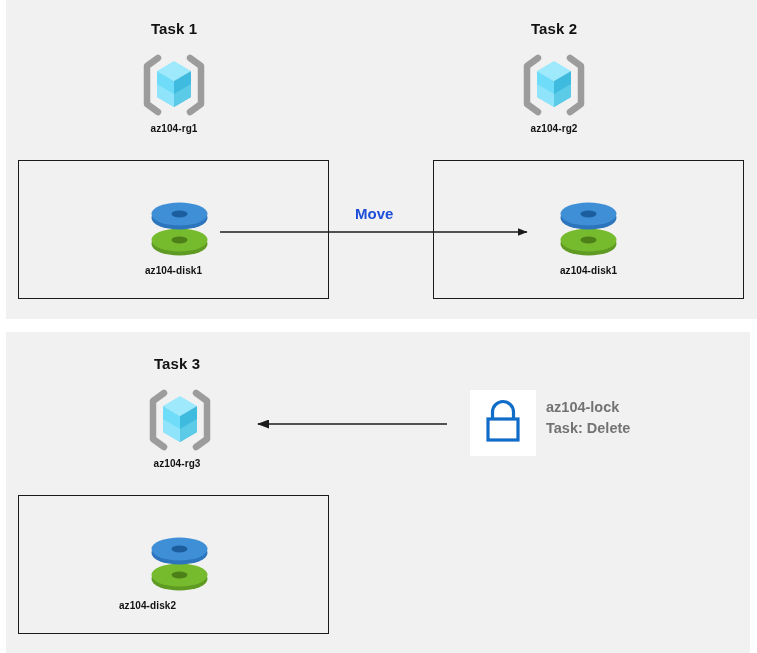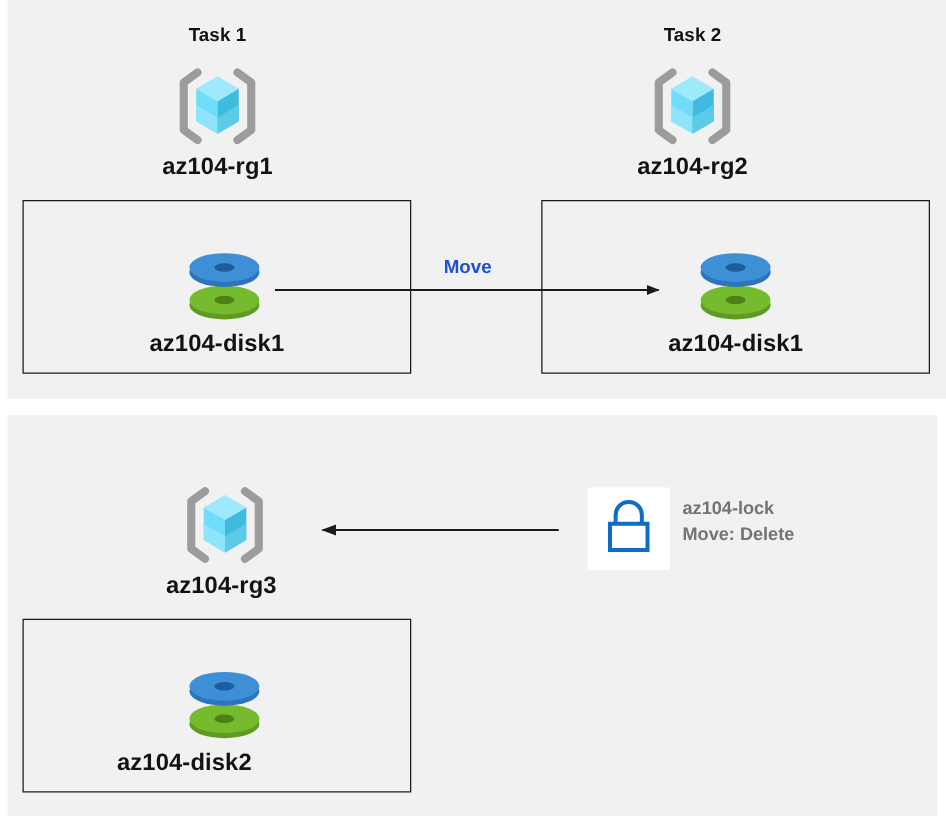--- a/index.html
+++ b/index.html
@@ -33,21 +33,21 @@
     position: absolute;
     font-size: 15px;
     font-weight: bold;
     color: #121212;
     text-align: center;
     white-space: nowrap;
     letter-spacing: 0.1px;
   }
   .rg-label, .res-label {
     position: absolute;
-    font-size: 19px;
+    font-size: 10px;
     font-weight: bold;
     color: #121212;
     text-align: center;
     white-space: nowrap;
     letter-spacing: 0.1px;
   }
   .inner-box {
     position: absolute;
     border: 1.6px solid #1b1b1b;
     background: transparent;
@@ -168,20 +168,21 @@
         <path d="M0,0 L10,4 L0,8 Z" fill="#1b1b1b"></path>
       </marker>
       <marker id="arrowLeft" markerWidth="12" markerHeight="9" refX="11" refY="4.5" orient="auto" markerUnits="userSpaceOnUse">
         <path d="M0,0 L12,4.5 L0,9 Z" fill="#1b1b1b"></path>
       </marker>
     </defs>
     <line x1="220" y1="232" x2="527" y2="232" stroke="#1b1b1b" stroke-width="1.6" marker-end="url(#arrowRight)"></line>
   </svg>
 
   <div class="panel" id="panel-task3">
+    <div class="task-title" style="left:6px; top:23px; width:330px;">Task 3</div>
 
     <div class="icon-rg" style="left:136px; top:55px; width:76px; height:66px;">
       <svg width="76" height="66" viewBox="0 0 76 66">
         <path d="M22 6 L11 14 L11 52 L22 60" fill="none" stroke="#9c9c9c" stroke-width="6.5" stroke-linecap="round" stroke-linejoin="round"></path>
         <path d="M54 6 L65 14 L65 52 L54 60" fill="none" stroke="#9c9c9c" stroke-width="6.5" stroke-linecap="round" stroke-linejoin="round"></path>
         <path d="M38 9 L21 19 L38 29 L55 19 Z" fill="#9fe9fc"></path>
         <path d="M21 19 L21 45 L38 55 L38 29 Z" fill="#6fdcf9"></path>
         <path d="M55 19 L55 45 L38 55 L38 29 Z" fill="#3fbbdf"></path>
         <path d="M21 32 L38 42 L38 55 L21 45 Z" fill="#8fe4fb"></path>
         <path d="M55 32 L38 42 L38 55 L55 45 Z" fill="#5ccbe8"></path>
@@ -218,17 +219,17 @@
       <span>
         <svg width="44" height="46" viewBox="0 0 44 46">
           <path d="M11.5 21 L11.5 14 A10.5 10.5 0 0 1 32.5 14 L32.5 21" fill="none" stroke="#0f6cc9" stroke-width="3.2"></path>
           <rect x="7" y="21" width="30" height="21" fill="none" stroke="#0f6cc9" stroke-width="3.2"></rect>
         </svg>
       </span>
     </div>
 
     <div class="lock-text" style="left:540px; top:65px; width:170px; text-align:left;">
       <div>az104-lock</div>
-      <div>Move: Delete</div>
+      <div>Task: Delete</div>
     </div>
   </div>
 
 </div>
 
 </body></html>

